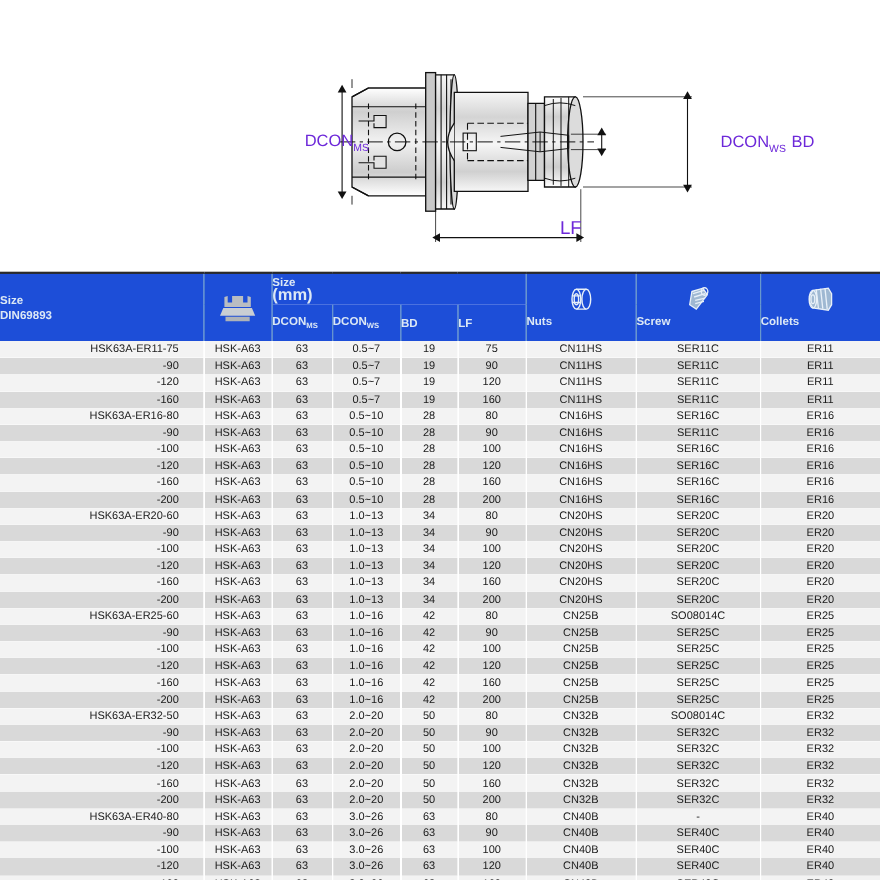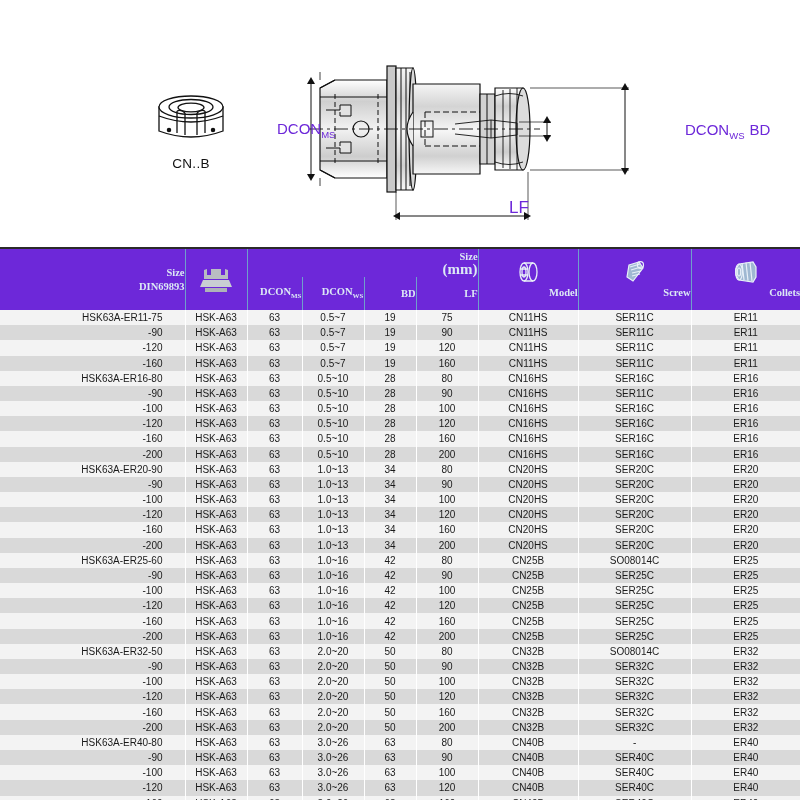--- a/index.html
+++ b/index.html
@@ -22,27 +22,26 @@
 
   
   #spec-table{
     position:absolute;left:0;top:247px;width:800px;
     border-collapse:collapse;
     table-layout:fixed;
   }
   #spec-table th,#spec-table td{padding:0;margin:0;}
 
   .hdr{
-    background:#6d28d9;
+    background:#1d4ed8;
     color:#dce8f5;
-    text-align:right;
+    text-align:left;
     font-size:10.5px;
     vertical-align:middle;
     border-right:1px solid #6f9fcb;
-    font-family:Liberation Serif, serif;
   }
   .hdr.last{border-right:none;}
   .hdr-top{height:28px;}
   .hdr-bot{height:33px;}
   .hdr sub{font-size:7px;}
   .hdr .modelline{display:block;line-height:14px;font-size:10.5px;}
   .sizetxt{display:block;line-height:12px;}
   .sizetxt.small{font-size:15px;}
 
   #spec-table tbody td{
@@ -64,38 +63,20 @@
   
   .ico-wrap{display:block;height:26px;line-height:0;text-align:center;}
   .ico-lbl{display:block;font-size:10.5px;line-height:13px;}
 </style>
 </head>
 <body>
 
 <div id="diagram-area">
 
 
-  <div class="nut-group" style="left:152px;top:85px;width:78px;">
-    <svg width="78" height="65" viewBox="0 0 78 65">
-      <g fill="#ffffff" stroke="#111" stroke-width="1.3">
-        <path d="M7 22 L7 46 Q39 58 71 46 L71 22 Z"></path>
-        <ellipse cx="39" cy="22" rx="32" ry="11"></ellipse>
-        <ellipse cx="39" cy="22" rx="22" ry="7.5"></ellipse>
-        <ellipse cx="39" cy="22.5" rx="13" ry="4.4"></ellipse>
-        <path d="M25 26 L25 48 M53 26 L53 48"></path>
-        <path d="M33 28 L33 50 M45 28 L45 50"></path>
-        <path d="M25 26 Q29 24 33 28" fill="none"></path>
-        <path d="M45 28 Q49 24 53 26" fill="none"></path>
-        <circle cx="17" cy="45" r="1.6" fill="#111"></circle>
-        <circle cx="61" cy="45" r="1.6" fill="#111"></circle>
-        <path d="M7 31 Q39 43 71 31" fill="none"></path>
-      </g>
-    </svg>
-    <div class="nut-caption">CN..B</div>
-  </div>
 
   <svg style="position:absolute;left:295px;top:50px;" width="460" height="180" viewBox="0 0 460 180">
     <defs>
       <linearGradient id="steel" x1="0" y1="0" x2="0" y2="1">
         <stop offset="0%" stop-color="#ffffff"></stop>
         <stop offset="22%" stop-color="#cfcfcf"></stop>
         <stop offset="50%" stop-color="#f2f2f2"></stop>
         <stop offset="78%" stop-color="#cdcdcd"></stop>
         <stop offset="100%" stop-color="#ffffff"></stop>
       </linearGradient>
@@ -162,21 +143,21 @@
 
     <path d="M101 166 L233 166" stroke="#111" stroke-width="1"></path>
     <path d="M105 162 L98 166 L105 170 Z" fill="#111"></path>
     <path d="M229 162 L236 166 L229 170 Z" fill="#111"></path>
     <path d="M101 142 L101 170 M233 122 L233 170" stroke="#111" stroke-width="0.7"></path>
   </svg>
 
   <div class="diagram-label" style="left:277px;top:120px;">
     <span>DCON</span><sub>MS</sub>
   </div>
-  <div class="diagram-label" style="left:685px;top:121px;">
+  <div class="diagram-label" style="left:655px;top:121px;">
     <span>DCON</span><sub>WS</sub><span style="margin-left:5px;">BD</span>
   </div>
   <div class="diagram-label" style="left:509px;top:198px;font-size:17px;">LF</div>
 </div>
 
 <table id="spec-table">
   <colgroup>
     <col style="width:185px">
       <col style="width:62px">
       <col style="width:55px">
@@ -211,21 +192,21 @@
           <svg width="26" height="24" viewBox="0 0 26 24">
             <g fill="none" stroke="#e8f0f8" stroke-width="1.3">
               <ellipse cx="9" cy="12" rx="4" ry="9"></ellipse>
               <path d="M9 3 L18 3 M9 21 L18 21"></path>
               <ellipse cx="18" cy="12" rx="4" ry="9"></ellipse>
               <ellipse cx="9" cy="12" rx="2" ry="5"></ellipse>
               <path d="M5 9 L13 9 M5 15 L13 15"></path>
             </g>
           </svg>
         </span>
-        <span class="ico-lbl">Model</span>
+        <span class="ico-lbl">Nuts</span>
       </th>
       <th class="hdr hdr-top" rowspan="2">
         <span class="ico-wrap">
           <svg width="26" height="24" viewBox="0 0 26 24">
             <g stroke="#e8f0f8" stroke-width="1.2" fill="none">
               <path d="M7 5 L17 2 L21 8 L11 21 L5 17 Z" fill="#9fb8d2"></path>
               <path d="M8 7 L18 4 M9 10 L19 7 M10 13 L19 11 M10 16 L18 14"></path>
               <ellipse cx="18.5" cy="5" rx="3" ry="3.4"></ellipse>
             </g>
           </svg>
@@ -362,21 +343,21 @@
         <td>HSK-A63</td>
         <td>63</td>
         <td>0.5~10</td>
         <td>28</td>
         <td>200</td>
         <td>CN16HS</td>
         <td>SER16C</td>
         <td class="last">ER16</td>
       </tr>
       <tr class="odd">
-        <td class="model">HSK63A-ER20-90</td>
+        <td class="model">HSK63A-ER20-60</td>
         <td>HSK-A63</td>
         <td>63</td>
         <td>1.0~13</td>
         <td>34</td>
         <td>80</td>
         <td>CN20HS</td>
         <td>SER20C</td>
         <td class="last">ER20</td>
       </tr>
       <tr class="even">

